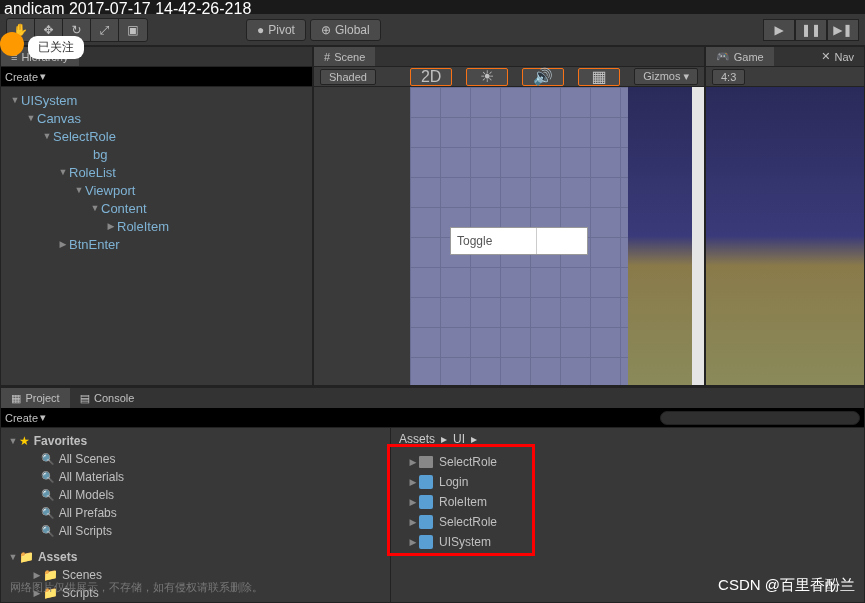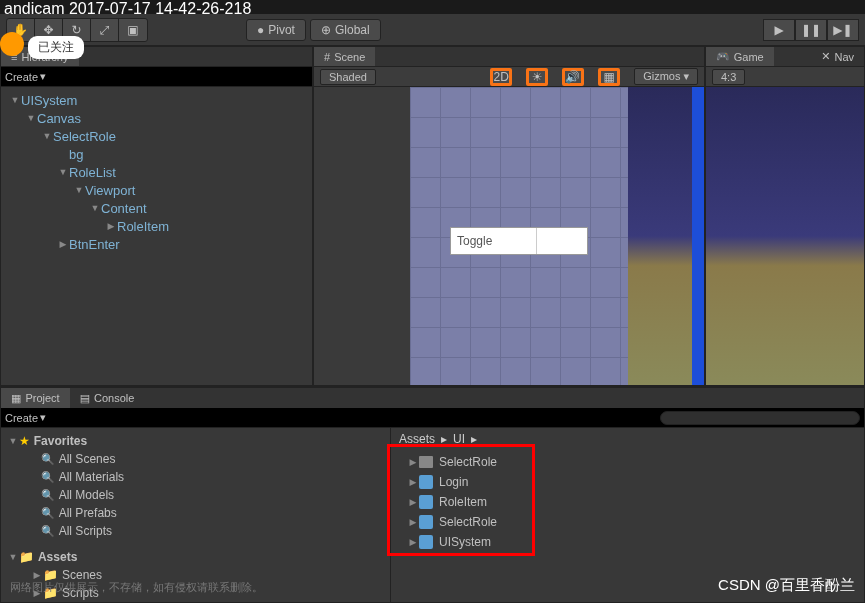--- a/index.html
+++ b/index.html
@@ -22,22 +22,22 @@
 .create-btn { font-size: 11px; display: flex; align-items: center; gap: 2px; cursor: pointer; }
 .search-field { flex: 1; background: #2f2f2f; border: 1px solid #222; border-radius: 8px; height: 14px; padding: 0 6px; color: #aaa; font-size: 10px; }
 .hierarchy { width: 313px; }
 .tree { padding: 4px 0; overflow: auto; flex: 1; }
 .tree-row { display: flex; align-items: center; height: 18px; cursor: pointer; }
 .tree-arrow { width: 12px; text-align: center; color: #888; font-size: 9px; }
 .tree-label { color: #7fb3d5; font-size: 13px; }
 .scene-panel { flex: 1; }
 .scene-bar { display: flex; align-items: center; gap: 14px; padding: 2px 6px; background: #3c3c3c; border-bottom: 1px solid #222; height: 20px; }
 .drop-btn { background: #4a4a4a; border: 1px solid #222; border-radius: 2px; padding: 1px 8px; font-size: 11px; cursor: pointer; }
-.mini-btn { width: 22px; height: 18px; background: #4a4a4a; border: 3px solid #f97316; border-radius: 2px; display: flex; align-items: center; justify-content: center; cursor: pointer; font-size: 12px; }
-.scene-view { flex: 1; background: #1d4ed8; display: flex; }
+.mini-btn { width: 42px; height: 18px; background: #4a4a4a; border: 1px solid #f97316; border-radius: 2px; display: flex; align-items: center; justify-content: center; cursor: pointer; font-size: 16px; }
+.scene-view { flex: 1; background: #e5e5e5; display: flex; }
 .scene-left { width: 96px; background: #3a3a3a; }
 .scene-canvas { width: 218px; background: #7b7fa8; position: relative; background-image: linear-gradient(#6a6e94 1px, transparent 1px), linear-gradient(90deg, #6a6e94 1px, transparent 1px); background-size: 30px 30px; }
 .toggle-elem { position: absolute; top: 140px; left: 40px; width: 138px; height: 28px; background: #fff; border: 1px solid #999; display: flex; align-items: center; padding: 0 6px; color: #555; font-size: 12px; }
 .toggle-elem::after { content: ""; position: absolute; right: 0; width: 50px; height: 100%; border-left: 1px solid #ccc; }
 .game-preview { width: 64px; background: linear-gradient(to bottom, #2a2a5a 0%, #3a3a7a 50%, #8a7a4a 60%, #8a8a5a 100%); }
 .game-panel { width: 160px; }
 .lower { display: flex; height: 217px; border-top: 1px solid #222; }
 .project-panel { flex: 1; }
 .project-tabs { display: flex; background: #333; height: 20px; }
 .project-body { display: flex; flex: 1; overflow: hidden; }
@@ -96,21 +96,21 @@
           <span class="tree-label">UISystem</span>
         </div>
         <div class="tree-row" style="padding-left: 24px;">
           <span class="tree-arrow">▼</span>
           <span class="tree-label">Canvas</span>
         </div>
         <div class="tree-row" style="padding-left: 40px;">
           <span class="tree-arrow">▼</span>
           <span class="tree-label">SelectRole</span>
         </div>
-        <div class="tree-row" style="padding-left: 56px;">
+        <div class="tree-row" style="padding-left: 80px;">
           <span class="tree-arrow"></span>
           <span class="tree-label">bg</span>
         </div>
         <div class="tree-row" style="padding-left: 56px;">
           <span class="tree-arrow">▼</span>
           <span class="tree-label">RoleList</span>
         </div>
         <div class="tree-row" style="padding-left: 72px;">
           <span class="tree-arrow">▼</span>
           <span class="tree-label">Viewport</span>

